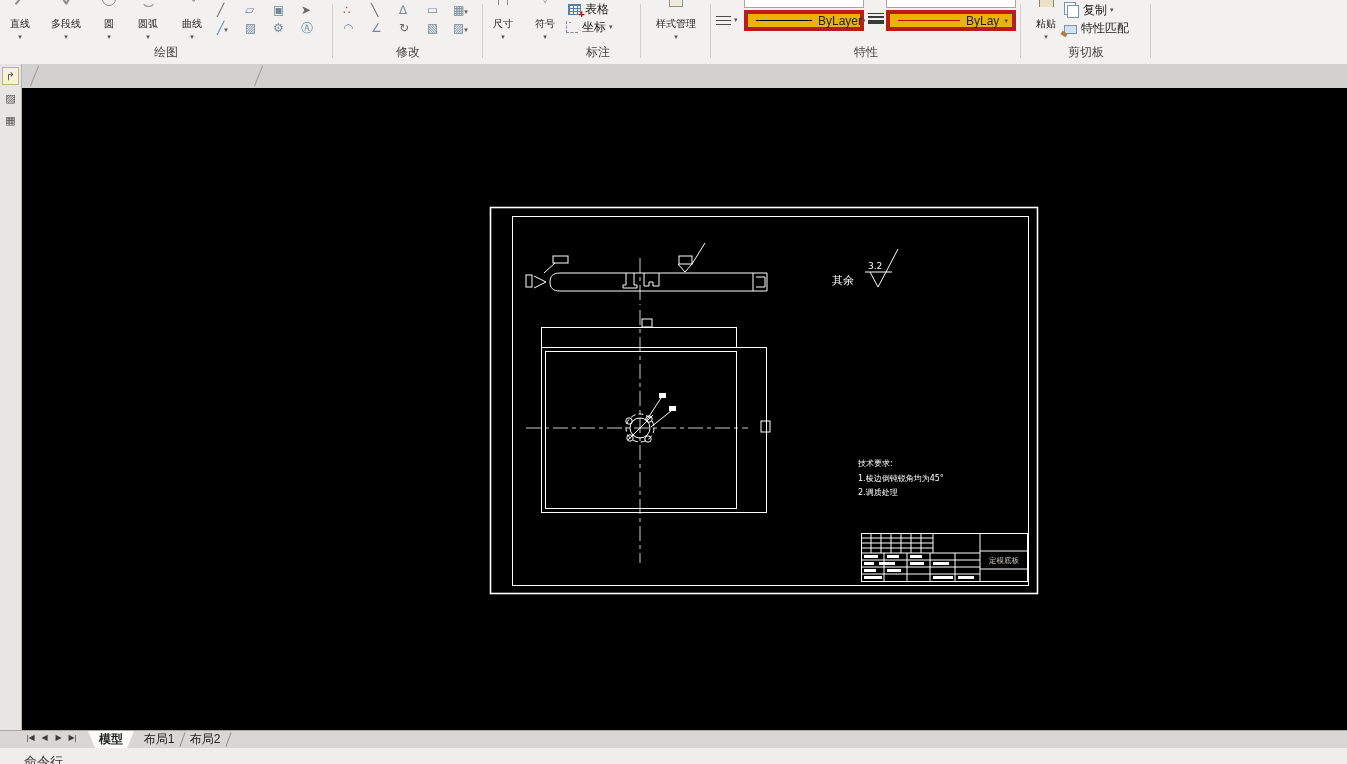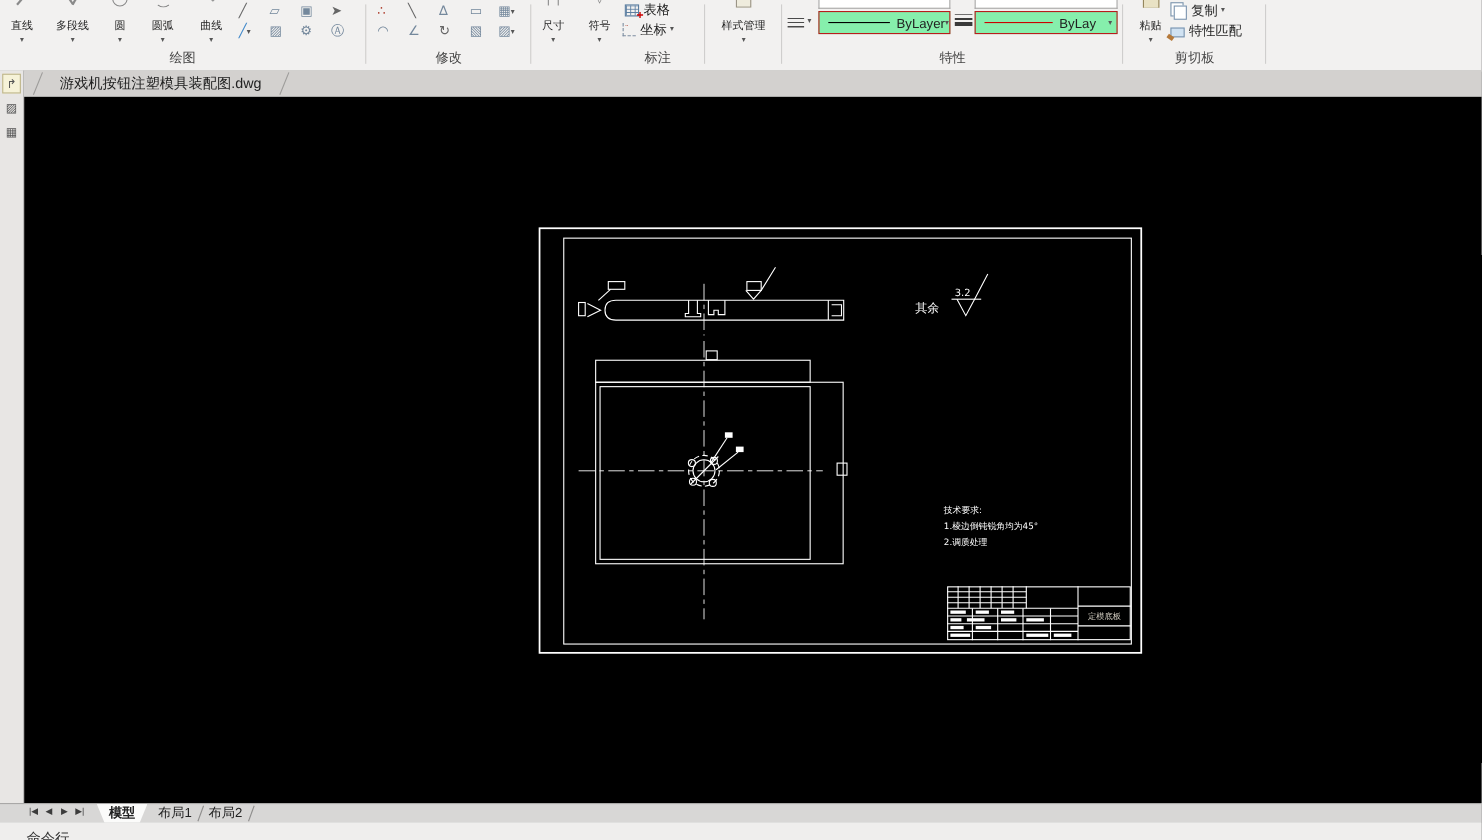--- a/index.html
+++ b/index.html
@@ -23,21 +23,21 @@
   .cut .c-poly2{width:2px;height:12px;background:#8a8a8a;transform:rotate(30deg);margin-top:-7px;}
   .cut .c-glyph{font-size:12px;color:#8a8a8a;margin-top:-8px;line-height:12px;}
   .cut .c-dim{width:1px;height:10px;background:#8a8a8a;margin:-5px 4px 0 4px;}
   .cut .c-box{width:12px;height:10px;border:1px solid #9a9486;background:#efecdd;margin-top:-5px;}
   .cut .c-clip{width:13px;height:10px;border:1px solid #94865c;background:#e9e2c4;margin-top:-4px;}
   .sbtn{position:absolute;width:26px;height:17px;display:flex;align-items:center;justify-content:flex-start;padding-left:3px;box-sizing:border-box;}
   .mini{font-size:12px;line-height:13px;color:#74889c;font-family:"DejaVu Sans",sans-serif;}
   .mini.blue{color:#3f87c9;}
   .mini.dark{color:#666;}
   .mini.red{color:#b24a3a;}
-  .combo{position:absolute;height:21px;background:#86efac;border:1px solid #b91c1c;display:flex;align-items:center;box-sizing:border-box;font-size:12px;color:#222;}
+  .combo{position:absolute;height:21px;background:#eab308;border:4px solid #b91c1c;display:flex;align-items:center;box-sizing:border-box;font-size:12px;color:#222;}
   .combo .sample{height:1px;background:#000;margin:0 6px 0 8px;flex:0 0 auto;}
   .combo .ddown{margin-left:auto;margin-right:4px;font-size:7px;color:#555;}
   .combo-cut{position:absolute;top:0;height:8px;background:#fff;border:1px solid #a6a5a4;border-top:none;box-sizing:border-box;}
   .icon-lines3{width:15px;height:9px;background:repeating-linear-gradient(#4a4a4a 0 1px,transparent 1px 4px);}
   .icon-lineweight{width:16px;height:13px;background:linear-gradient(#3a3a3a 0 1px,transparent 1px 3px,#3a3a3a 3px 5px,transparent 5px 7px,#3a3a3a 7px 11px,transparent 11px);}
   .icon-table{width:13px;height:11px;border:1px solid #5a7da0;box-sizing:border-box;position:relative;
     background-image:linear-gradient(#5a7da0 1px,transparent 1px),linear-gradient(90deg,#5a7da0 1px,transparent 1px);background-size:4px 3px;}
   .icon-table::after{content:"+";position:absolute;right:-5px;bottom:-6px;color:#c00;font-size:11px;font-weight:bold;}
   .icon-coord{width:12px;height:12px;border-left:1px dashed #7d8da0;border-bottom:1px dashed #7d8da0;box-sizing:border-box;position:relative;}
   .icon-coord::after{content:"∙∙";position:absolute;left:1px;top:-3px;font-size:8px;color:#b24a3a;letter-spacing:-1px;}
@@ -263,23 +263,20 @@
       <span class="icon-brush"></span>
       <span class="txt">特性匹配</span>
     </div>
     <div class="grp-label" style="left:1022px;width:128px;">剪切板</div>
   </div>
   <div class="sep" style="left:1150px;"></div>
 </div>
 
 <div class="doc-tabbar">
   <div class="slash" style="left:12px;"></div>
-  <div class="doc-tab" style="left:16px;width:216px;">
-    <span>游戏机按钮注塑模具装配图.dwg</span>
-  </div>
   <div class="slash" style="left:236px;"></div>
 </div>
 
 <div class="left-strip">
   <div class="ltool hl">
       <span>↱</span>
     </div>
   <div class="ltool">
       <span>▨</span>
     </div>

